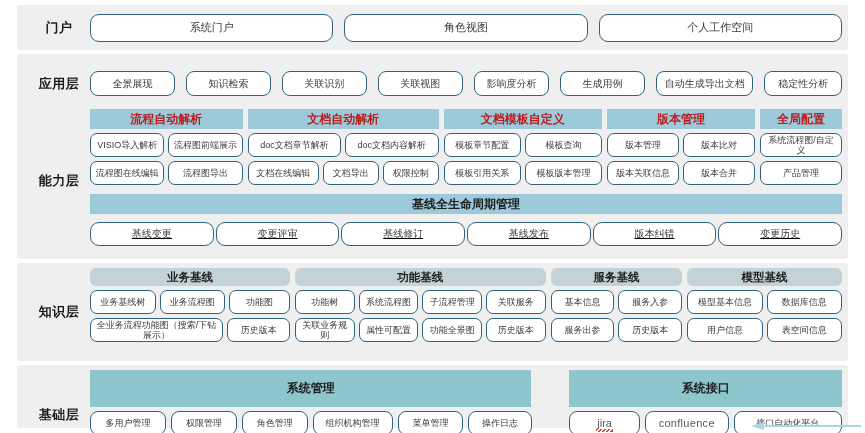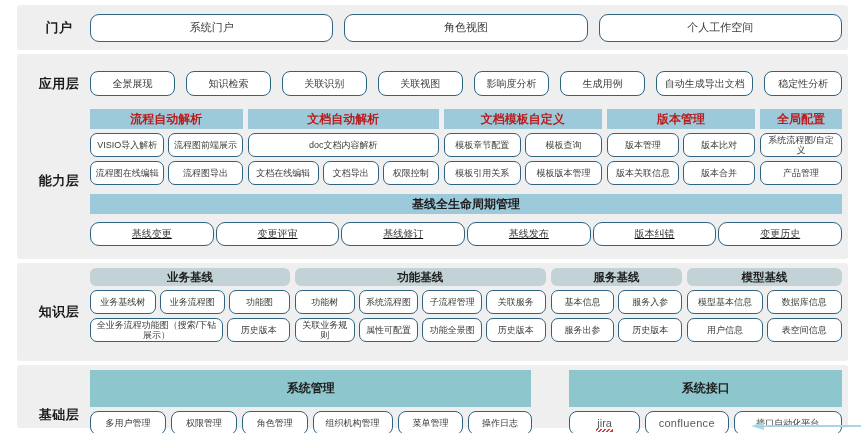--- a/index.html
+++ b/index.html
@@ -215,20 +215,21 @@
           </div>
           <div class="cellrow">
             <div class="pill small" style="flex:1 1 0">流程图在线编辑</div>
             <div class="pill small" style="flex:1 1 0">流程图导出</div>
           </div>
         </div>
 
         <div class="cap-col" style="flex:2.00 1 0">
           <div class="grp-head">文档自动解析</div>
           <div class="cellrow">
+            <div class="pill small" style="flex:1 1 0">doc文档章节解析</div>
             <div class="pill small" style="flex:1 1 0">doc文档内容解析</div>
           </div>
           <div class="cellrow">
             <div class="pill small" style="flex:1.25 1 0">文档在线编辑</div>
             <div class="pill small" style="flex:0.95 1 0">文档导出</div>
             <div class="pill small" style="flex:0.95 1 0">权限控制</div>
           </div>
         </div>
 
         <div class="cap-col" style="flex:1.66 1 0">

